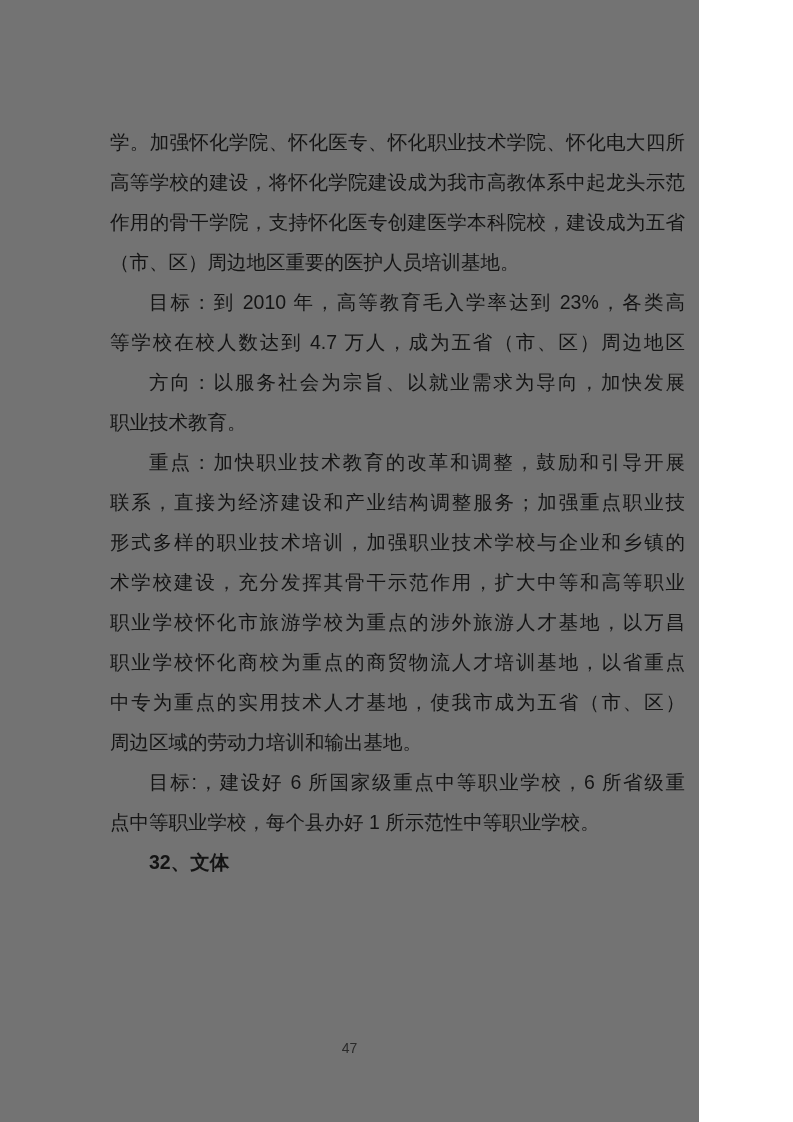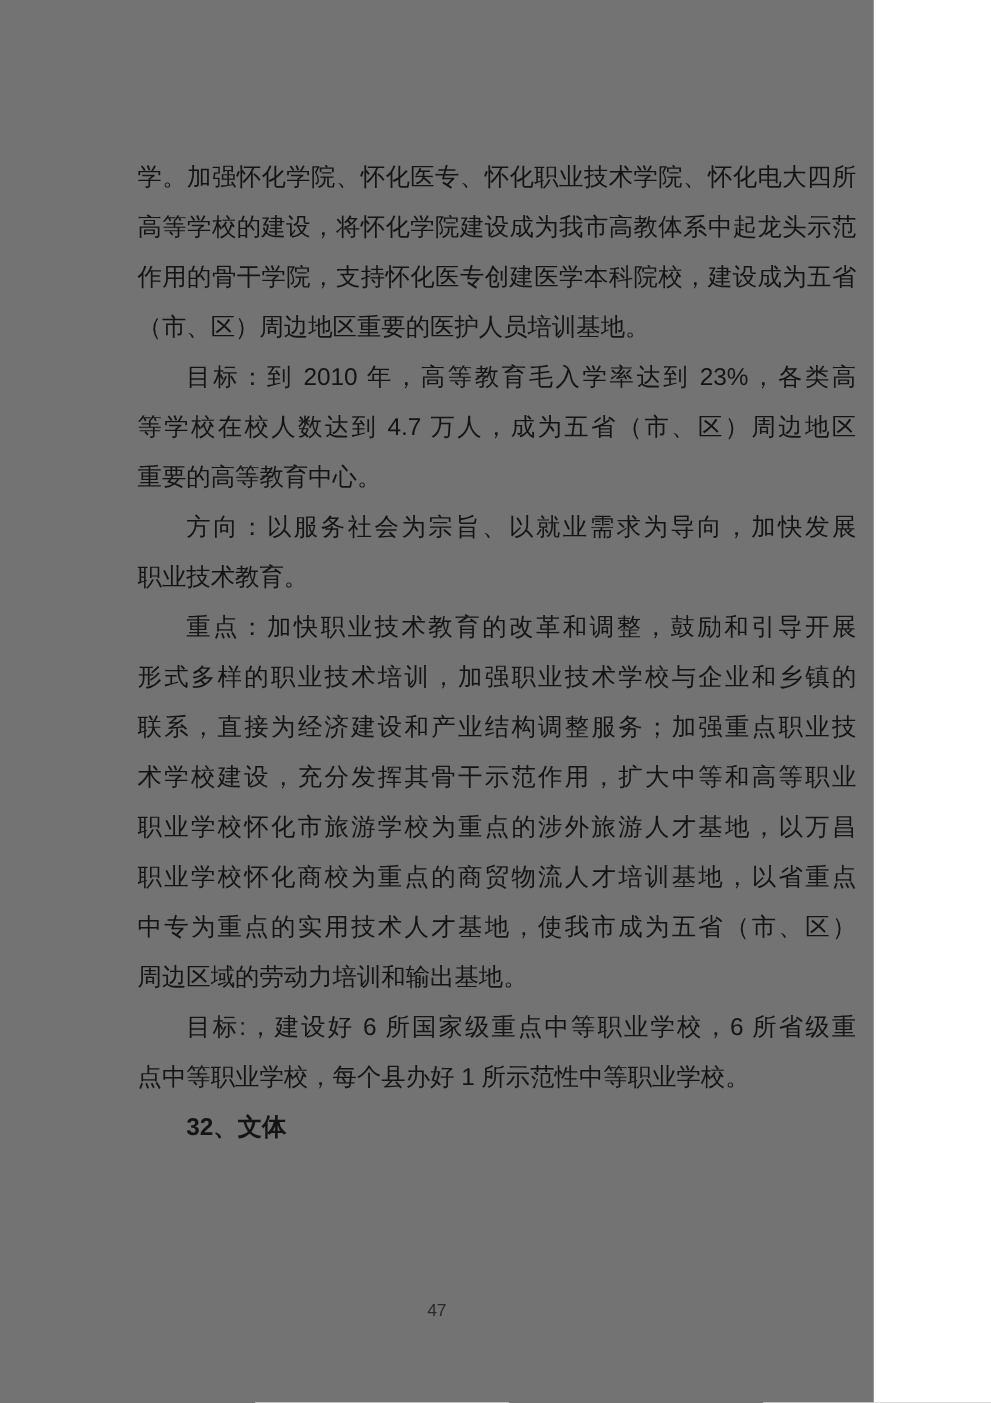--- a/index.html
+++ b/index.html
@@ -58,26 +58,25 @@
 <body>
 
 <div class="page">
   <div class="text-block">
       <div class="line fill">学。加强怀化学院、怀化医专、怀化职业技术学院、怀化电大四所</div>
       <div class="line fill">高等学校的建设，将怀化学院建设成为我市高教体系中起龙头示范</div>
       <div class="line fill">作用的骨干学院，支持怀化医专创建医学本科院校，建设成为五省</div>
       <div class="line">（市、区）周边地区重要的医护人员培训基地。</div>
       <div class="line fill indent">目标：到 2010 年，高等教育毛入学率达到 23%，各类高</div>
       <div class="line fill">等学校在校人数达到 4.7 万人，成为五省（市、区）周边地区</div>
-      <div class="line">重要的高等教育中心。</div>
       <div class="line fill indent">方向：以服务社会为宗旨、以就业需求为导向，加快发展</div>
       <div class="line">职业技术教育。</div>
       <div class="line fill indent">重点：加快职业技术教育的改革和调整，鼓励和引导开展</div>
+      <div class="line fill">联系，直接为经济建设和产业结构调整服务；加强重点职业技</div>
       <div class="line fill">形式多样的职业技术培训，加强职业技术学校与企业和乡镇的</div>
-      <div class="line fill">联系，直接为经济建设和产业结构调整服务；加强重点职业技</div>
       <div class="line fill">术学校建设，充分发挥其骨干示范作用，扩大中等和高等职业</div>
       <div class="line fill">职业学校怀化市旅游学校为重点的涉外旅游人才基地，以万昌</div>
       <div class="line fill">职业学校怀化商校为重点的商贸物流人才培训基地，以省重点</div>
       <div class="line fill">中专为重点的实用技术人才基地，使我市成为五省（市、区）</div>
       <div class="line">周边区域的劳动力培训和输出基地。</div>
       <div class="line fill indent">目标:，建设好 6 所国家级重点中等职业学校，6 所省级重</div>
       <div class="line">点中等职业学校，每个县办好 1 所示范性中等职业学校。</div>
       <div class="line heading indent">32、文体</div>
     </div>
   <div class="page-number">47</div>

